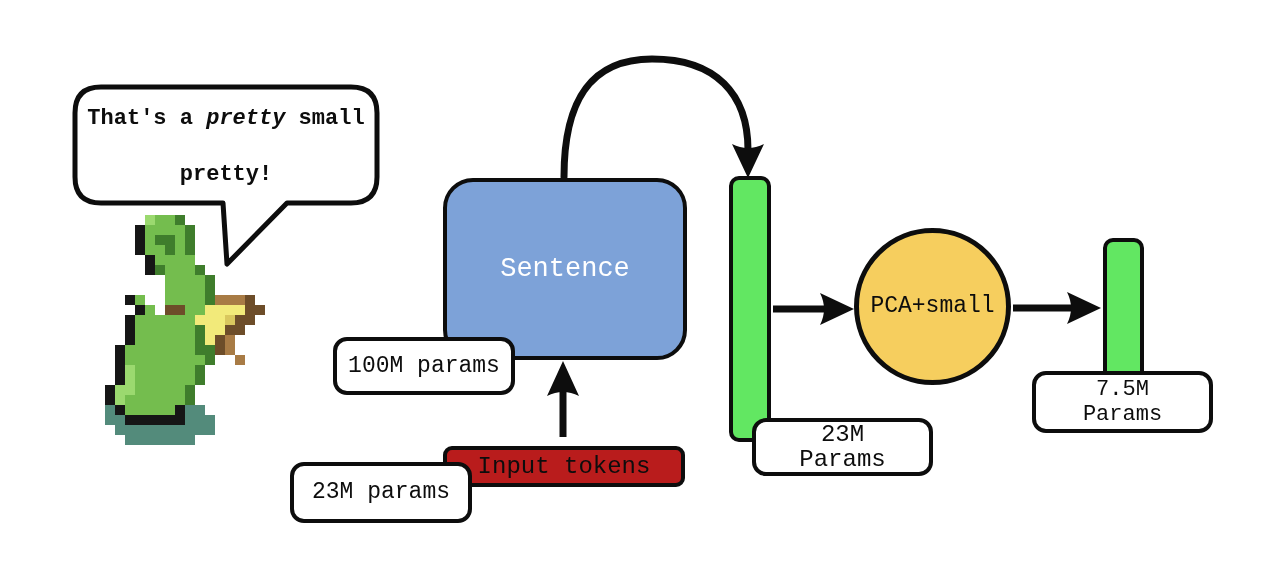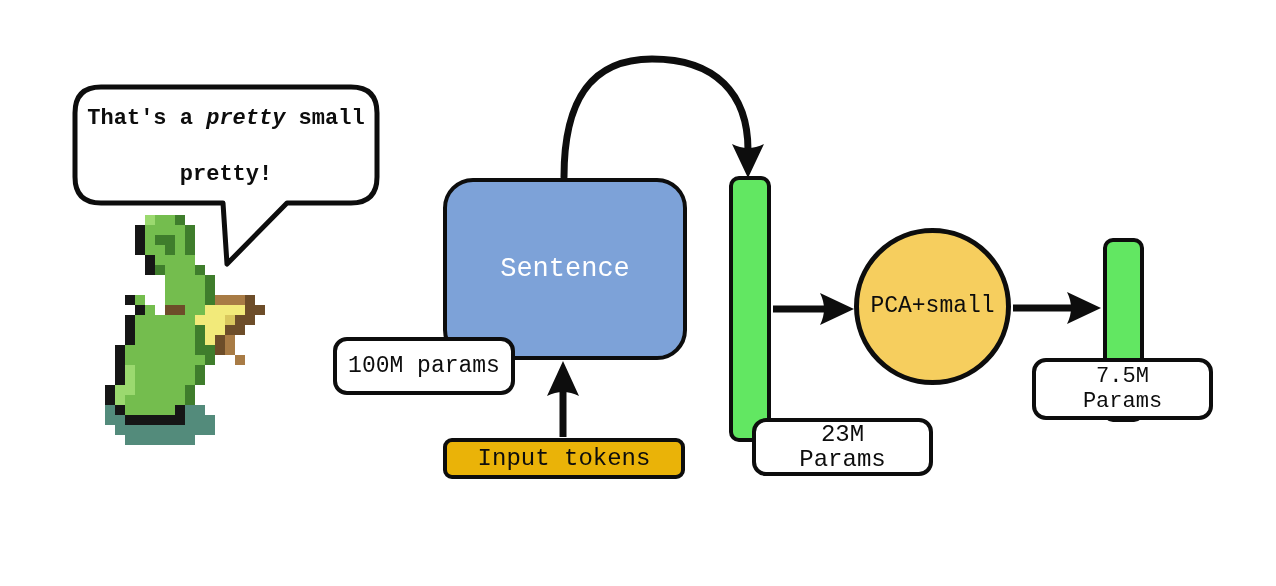--- a/index.html
+++ b/index.html
@@ -54,21 +54,21 @@
 
   
   .pill {
     background:#ffffff; border:4px solid #0d0d0d; border-radius:14px;
     display:flex; flex-direction:column; justify-content:center; align-items:center;
     color:#0d0d0d; font-size:23px; line-height:25px; text-align:center; white-space:nowrap;
   }
   .pill-100m     { left:333px;  top:337px; width:182px; height:58px;text-align:right; }
   .pill-23m-in   { left:290px;  top:462px; width:182px; height:61px; }
   .pill-23m-emb  { left:752px;  top:418px; width:181px; height:58px; font-size:24px; }
-  .pill-75m      { left:1032px; top:358px; width:181px; height:62px; font-size:22px; }
+  .pill-75m      { left:1032px; top:371px; width:181px; height:62px; font-size:22px; }
 </style>
 </head>
 <body>
 
 <div class="stage">
 
   <svg class="overlay" viewBox="0 0 1276 586">
 
     <path d="M 101 87 L 351 87 Q 377 87 377 113 L 377 177 Q 377 203 351 203
              L 287 203 L 227 264 L 223 203 L 101 203 Q 75 203 75 177 L 75 113 Q 75 87 101 87 Z" fill="#ffffff" stroke="#0d0d0d" stroke-width="5" stroke-linejoin="round"></path>
@@ -292,36 +292,39 @@
       <rect x="5" y="22" width="1.03" height="1.03" fill="#538b7b"></rect>
       <rect x="6" y="22" width="1.03" height="1.03" fill="#538b7b"></rect>
       <rect x="7" y="22" width="1.03" height="1.03" fill="#538b7b"></rect>
       <rect x="8" y="22" width="1.03" height="1.03" fill="#538b7b"></rect>
     </svg>
 
   <div class="abs node-transformer" style="background-color: rgb(125, 162, 216);">
     <div>Sentence</div>
   </div>
 
-  <div class="abs node-input" style="background-color: #eab308;">
+  <div class="abs node-input" style="background-color: #b91c1c; margin-top: 8px;">
     <div>Input tokens</div>
   </div>
 
   <div class="abs bar-tall" style="background-color: rgb(98, 231, 98);"></div>
   <div class="abs bar-small" style="background-color: rgb(98, 231, 98);"></div>
 
   <div class="abs node-pca" style="background-color: rgb(246, 206, 94);">
     <div>PCA</div>
     <div>+</div>
     <div>small</div>
   </div>
 
   <div class="abs pill pill-100m">
     <div>100M params</div>
   </div>
+  <div class="abs pill pill-23m-in">
+    <div>23M params</div>
+  </div>
   <div class="abs pill pill-23m-emb">
     <div>23M</div>
     <div>Params</div>
   </div>
   <div class="abs pill pill-75m">
     <div>7.5M</div>
     <div>Params</div>
   </div>
 
 </div>

